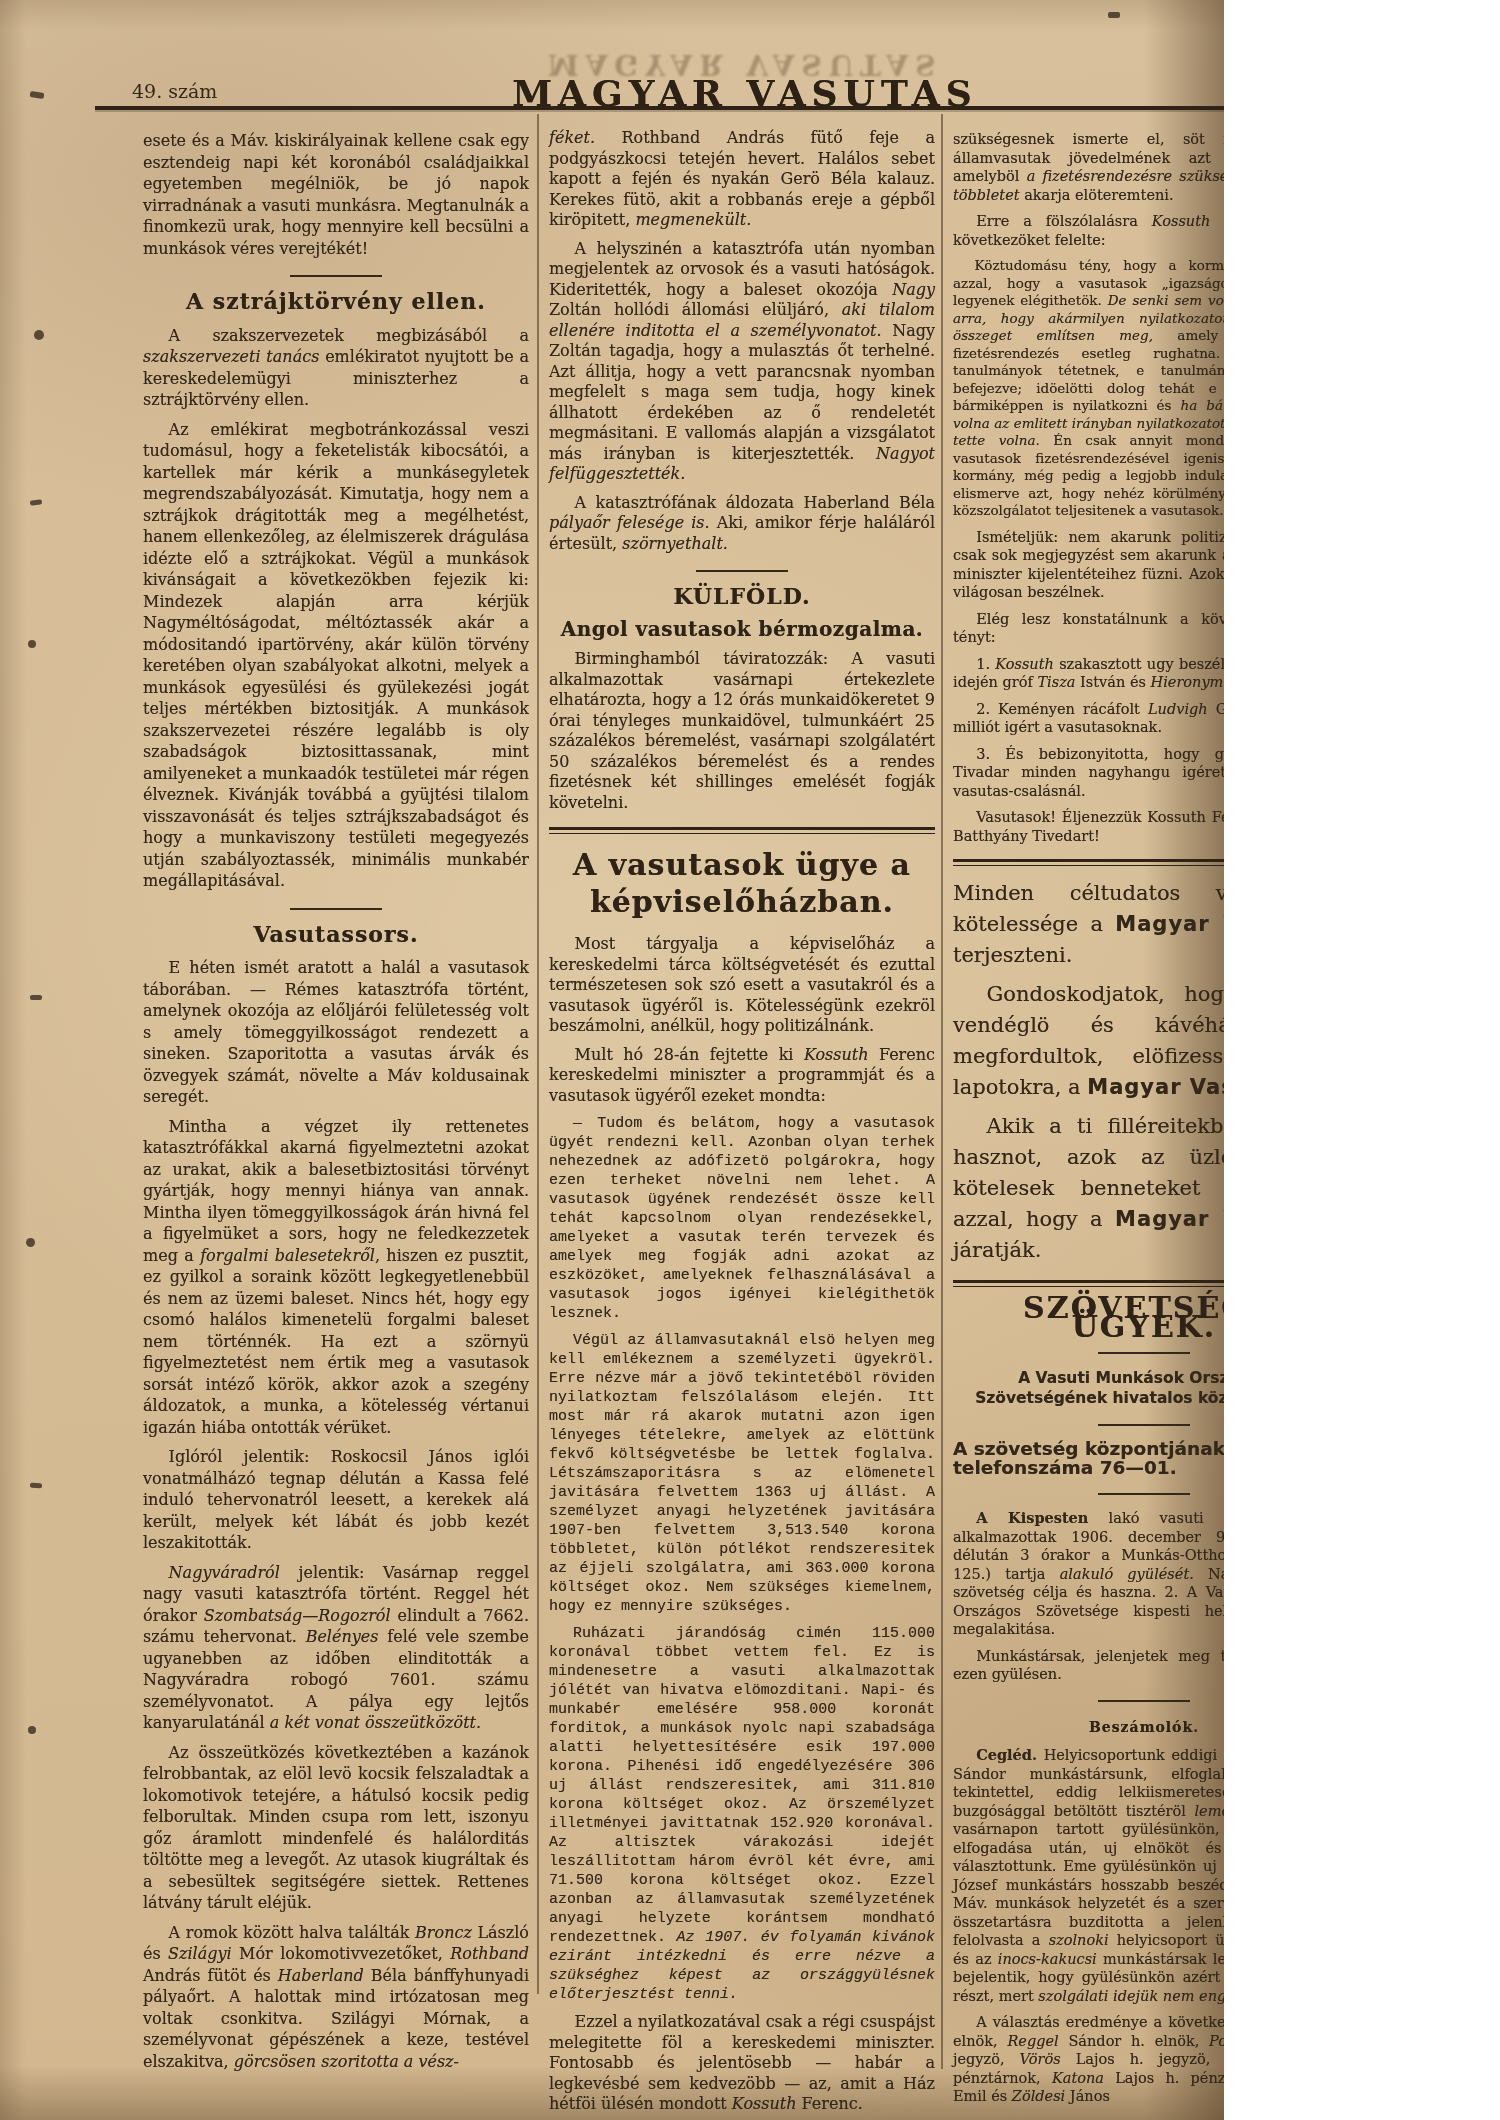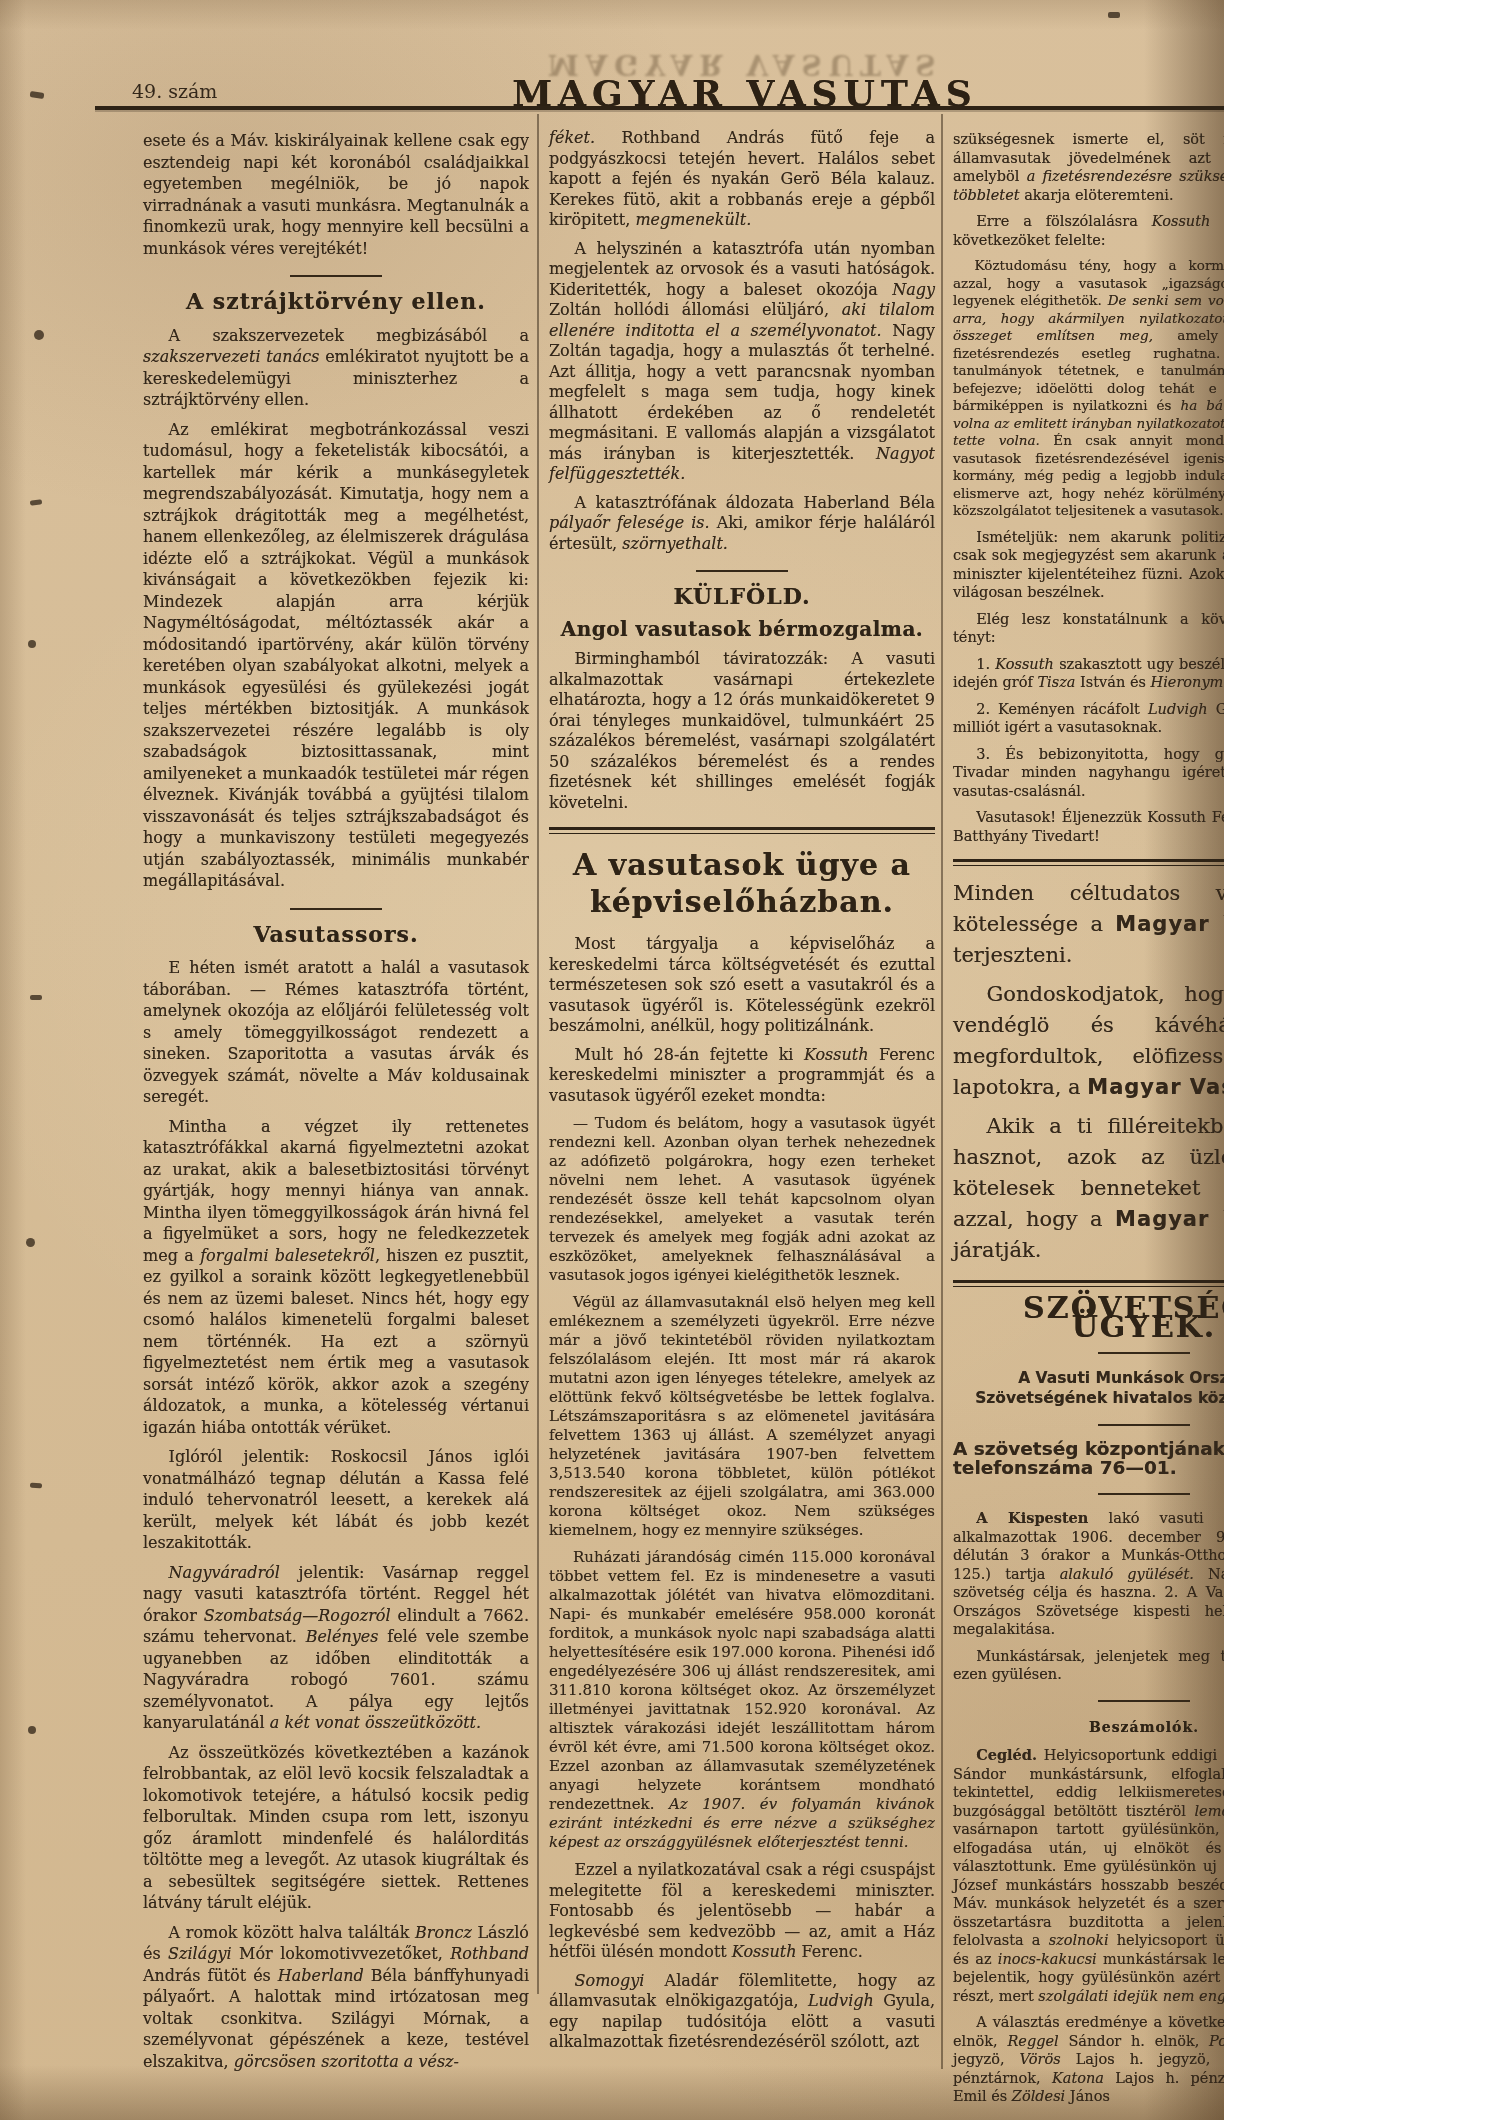--- a/index.html
+++ b/index.html
@@ -45,21 +45,21 @@
   .v1{left:537px;top:114px;height:1880px;}
   .v2{left:941px;top:114px;height:1955px;}
 
   
   .col{position:absolute;text-align:justify;}
   .col p{margin:8px 0 7px;text-indent:1.6em;text-shadow:0 0 .5px rgba(51,39,26,.55);}
   .col p.noindent{text-indent:0;}
   .c1{left:143px;top:122px;width:386px;font-size:16px;line-height:21.5px;}
   .c2{left:549px;top:120px;width:386px;font-size:16px;line-height:20.5px;}
   .c3{left:953px;top:122px;width:382px;font-size:14.5px;line-height:18.5px;}
-  .c2 p.speech{font-size:15px;line-height:19px;}
+  .c2 p.speech{font-size:15px;line-height:19px;font-family:Liberation Mono, monospace;}
   .c3 p.speech{font-size:13.5px;line-height:17.5px;}
 
   .hr-short{width:92px;border:0;border-top:2px solid #352818;margin:16px auto 14px;}
   .hr-double{border:0;border-top:3px solid #2e2316;border-bottom:1px solid #2e2316;
     height:3px;margin:14px 0 12px;}
 
   h2,h3{text-align:center;font-weight:bold;color:#2e2316;text-shadow:0 0 .6px rgba(46,35,22,.7);}
   .head-md{font-size:22px;letter-spacing:1px;margin:4px 0 12px;}
   .head-sub{font-size:20px;letter-spacing:.5px;margin:0 0 10px;}
   .head-lg{font-size:30px;line-height:37px;letter-spacing:1px;margin:8px 0 14px;}

